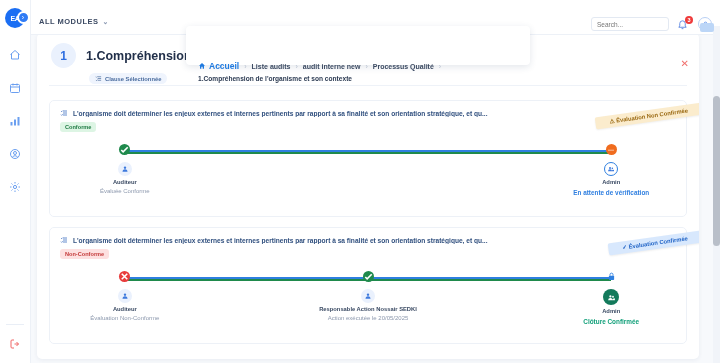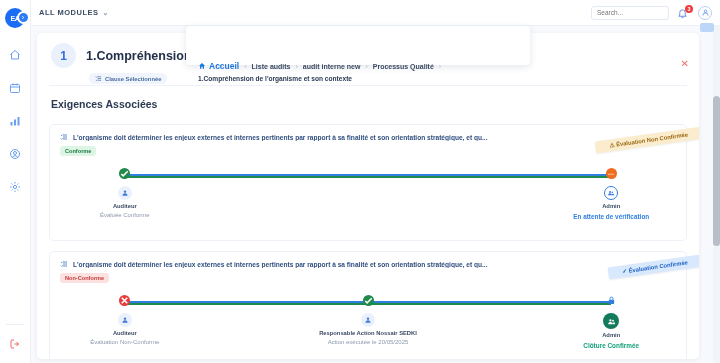--- a/index.html
+++ b/index.html
@@ -42,21 +42,21 @@
   }
   .side-icon svg { width: 12px; height: 12px; display: block; }
   .side-bottom { margin-top: auto; width: 100%; display: flex; flex-direction: column; align-items: center; }
   .side-sep { width: 18px; height: 1px; background: #e9eef6; margin-bottom: 9px; }
   .side-icon.logout { color: #f06767; margin-bottom: 9px; }
 
   
   .topbar {
     position: absolute; left: 31px; top: 0; right: 0; height: 26px;
     background: #ffffff; border-bottom: 1px solid #edf1f7;
-    display: flex; align-items: center; padding: 7px 8px; z-index: 25;
+    display: flex; align-items: flex-start; padding: 17px 8px; z-index: 25;
   }
   .modules {
     display: flex; align-items: center; gap: 4px; cursor: pointer;
     font-size: 7.5px; font-weight: bold; letter-spacing: 0.5px; color: #3c4a63;
   }
   .modules .chev { font-size: 7px; color: #8c9ab3; }
   .topbar-right { margin-left: auto; display: flex; align-items: center; gap: 8px; }
   .search-box {
     width: 78px; height: 14px; border: 1px solid #e3e9f2; border-radius: 3px;
     background: #fff; font-size: 6.5px; color: #9aa6bd;
@@ -310,21 +310,20 @@
       <svg viewBox="0 0 24 24" fill="none" stroke="currentColor" stroke-width="2.4">
         <path d="M9 6h12M9 12h12M9 18h12M3 6l2 2 3-3M3 17l2 2 3-3"></path>
       </svg>
       <span>Clause Sélectionnée</span>
     </div>
     <div class="close-x">✕</div>
   </div>
 
   <div class="divider"></div>
 
-  <div class="section-title">Exigences Associées</div>
 
   <div class="cards">
 
     <div class="card">
       <div class="ribbon warn">⚠ Évaluation Non Confirmée</div>
       <div class="req-row">
         <svg viewBox="0 0 24 24" fill="none" stroke="currentColor" stroke-width="2.4">
           <path d="M9 6h12M9 12h12M9 18h12M3 6l2 2 3-3M3 17l2 2 3-3"></path>
         </svg>
         <div class="req-text">L'organisme doit déterminer les enjeux externes et internes pertinents par rapport à sa finalité et son orientation stratégique, et qu...</div>

